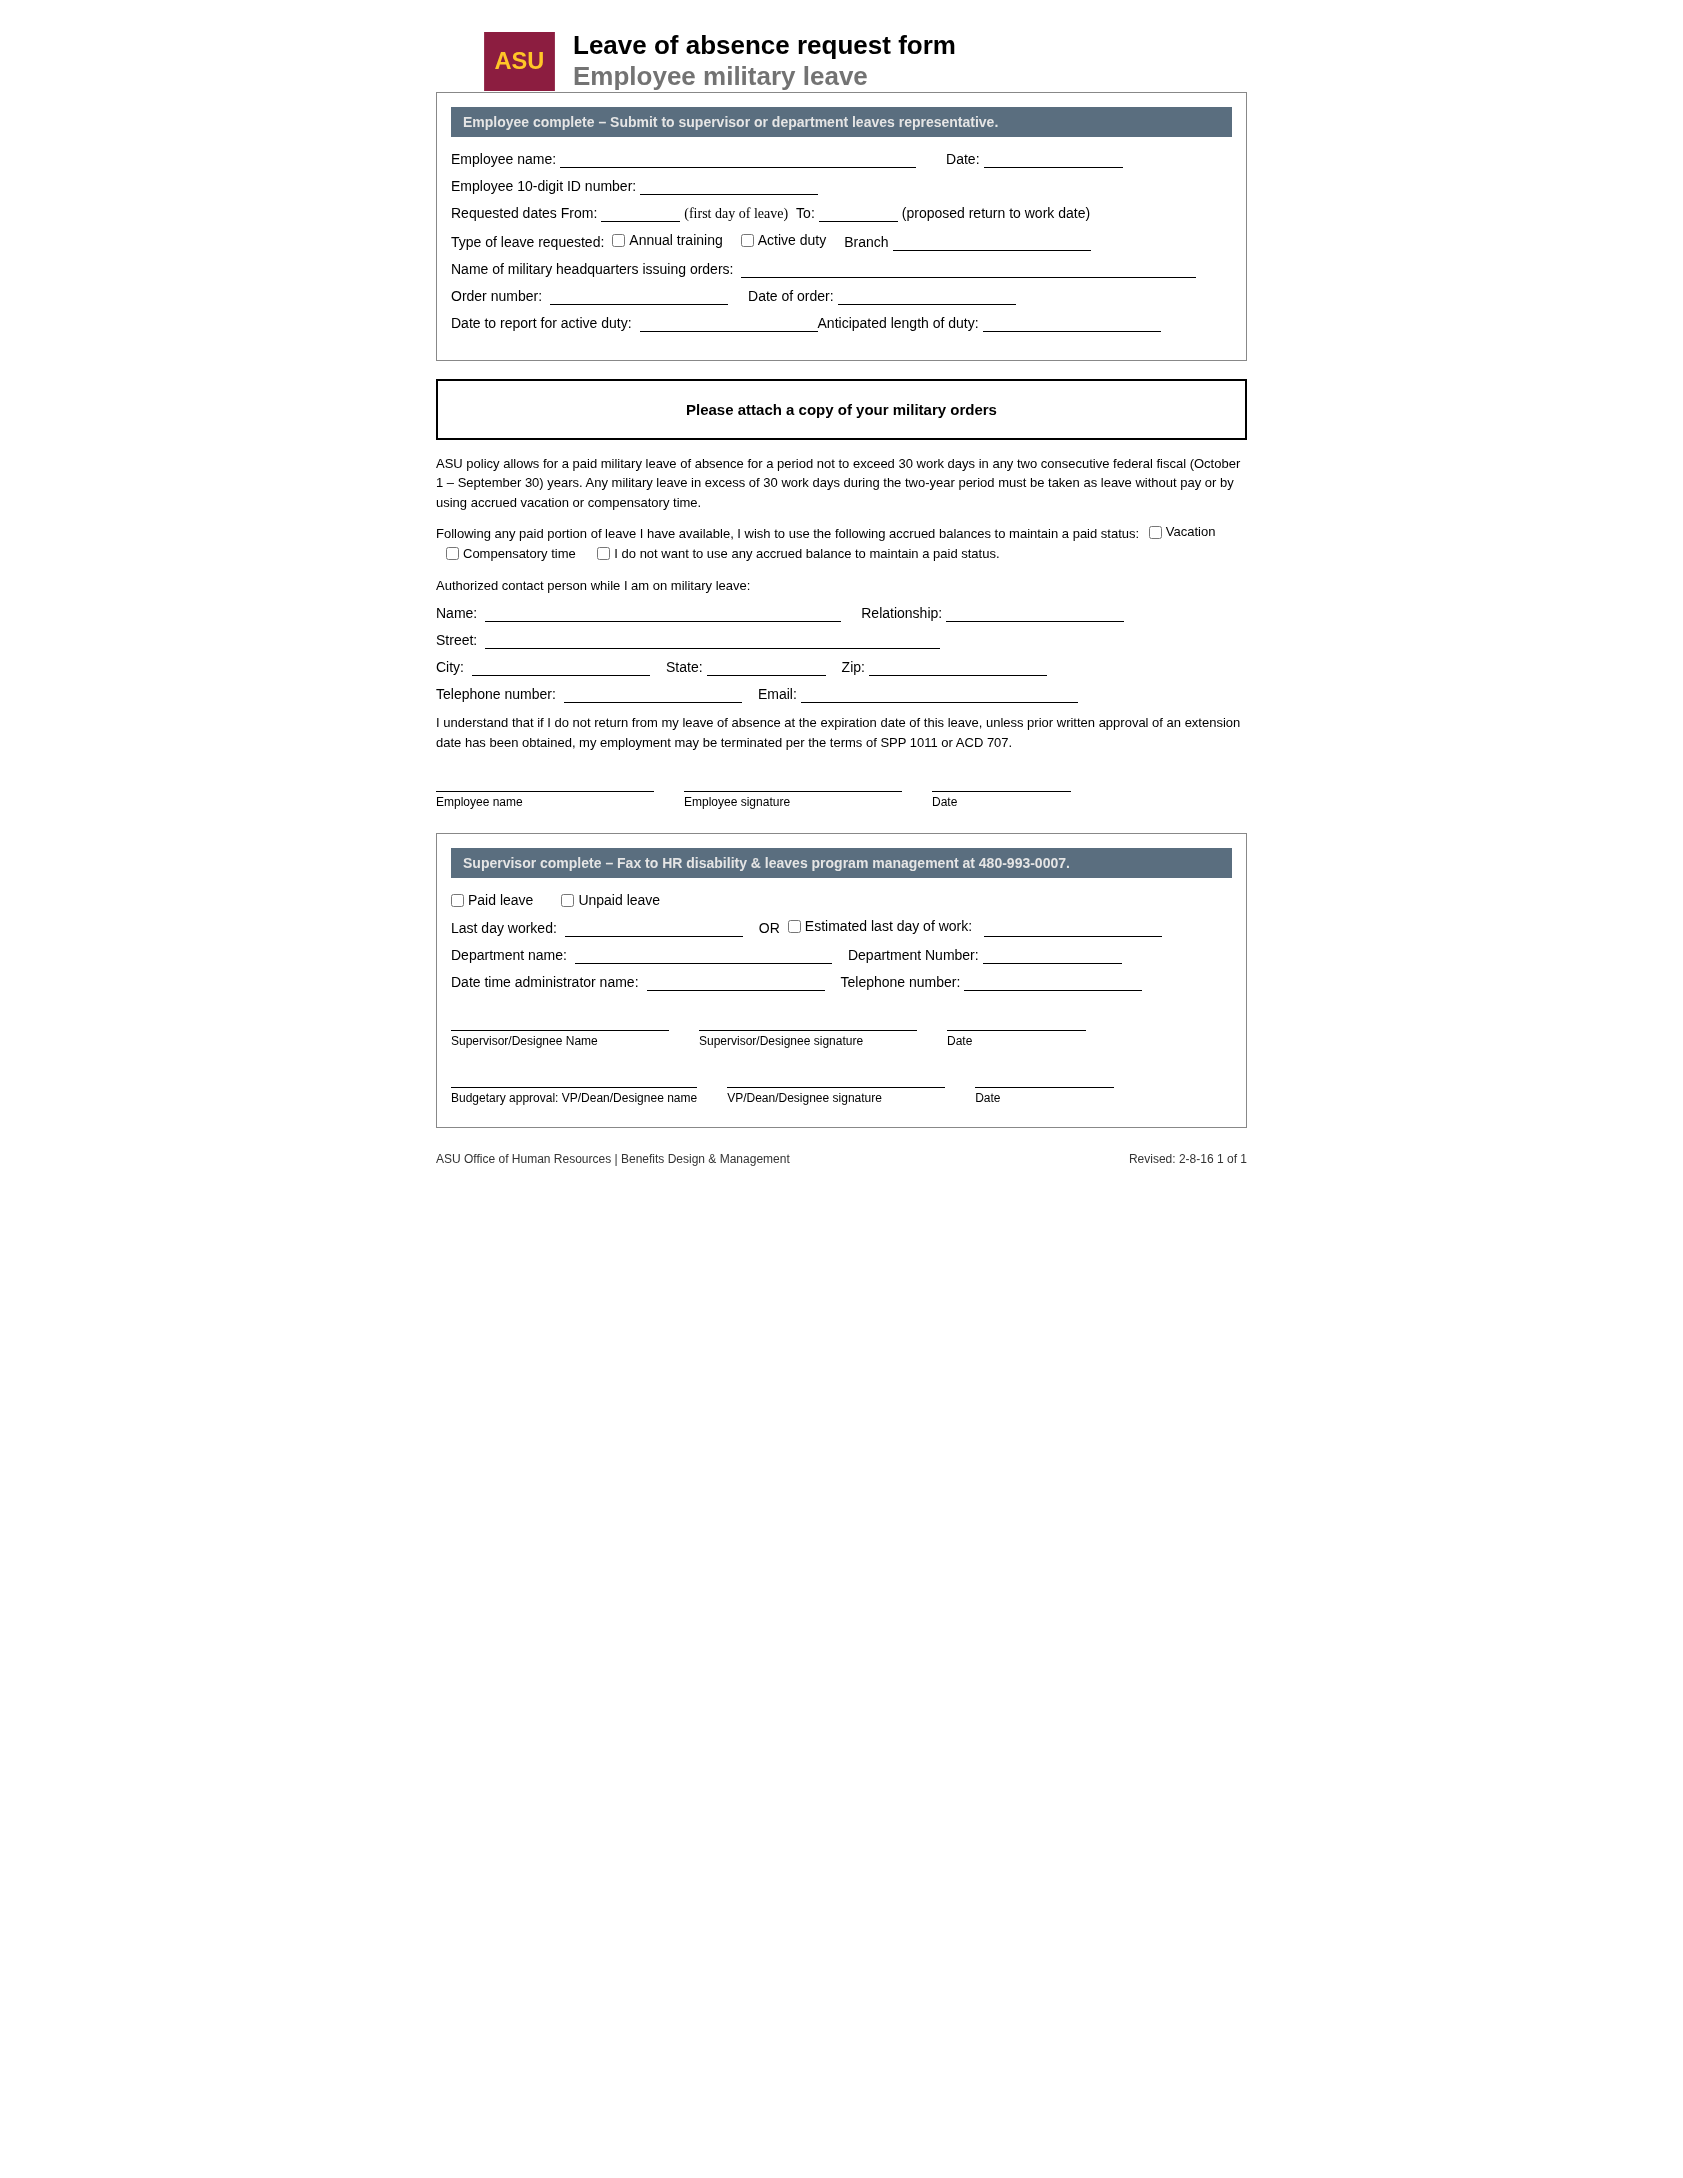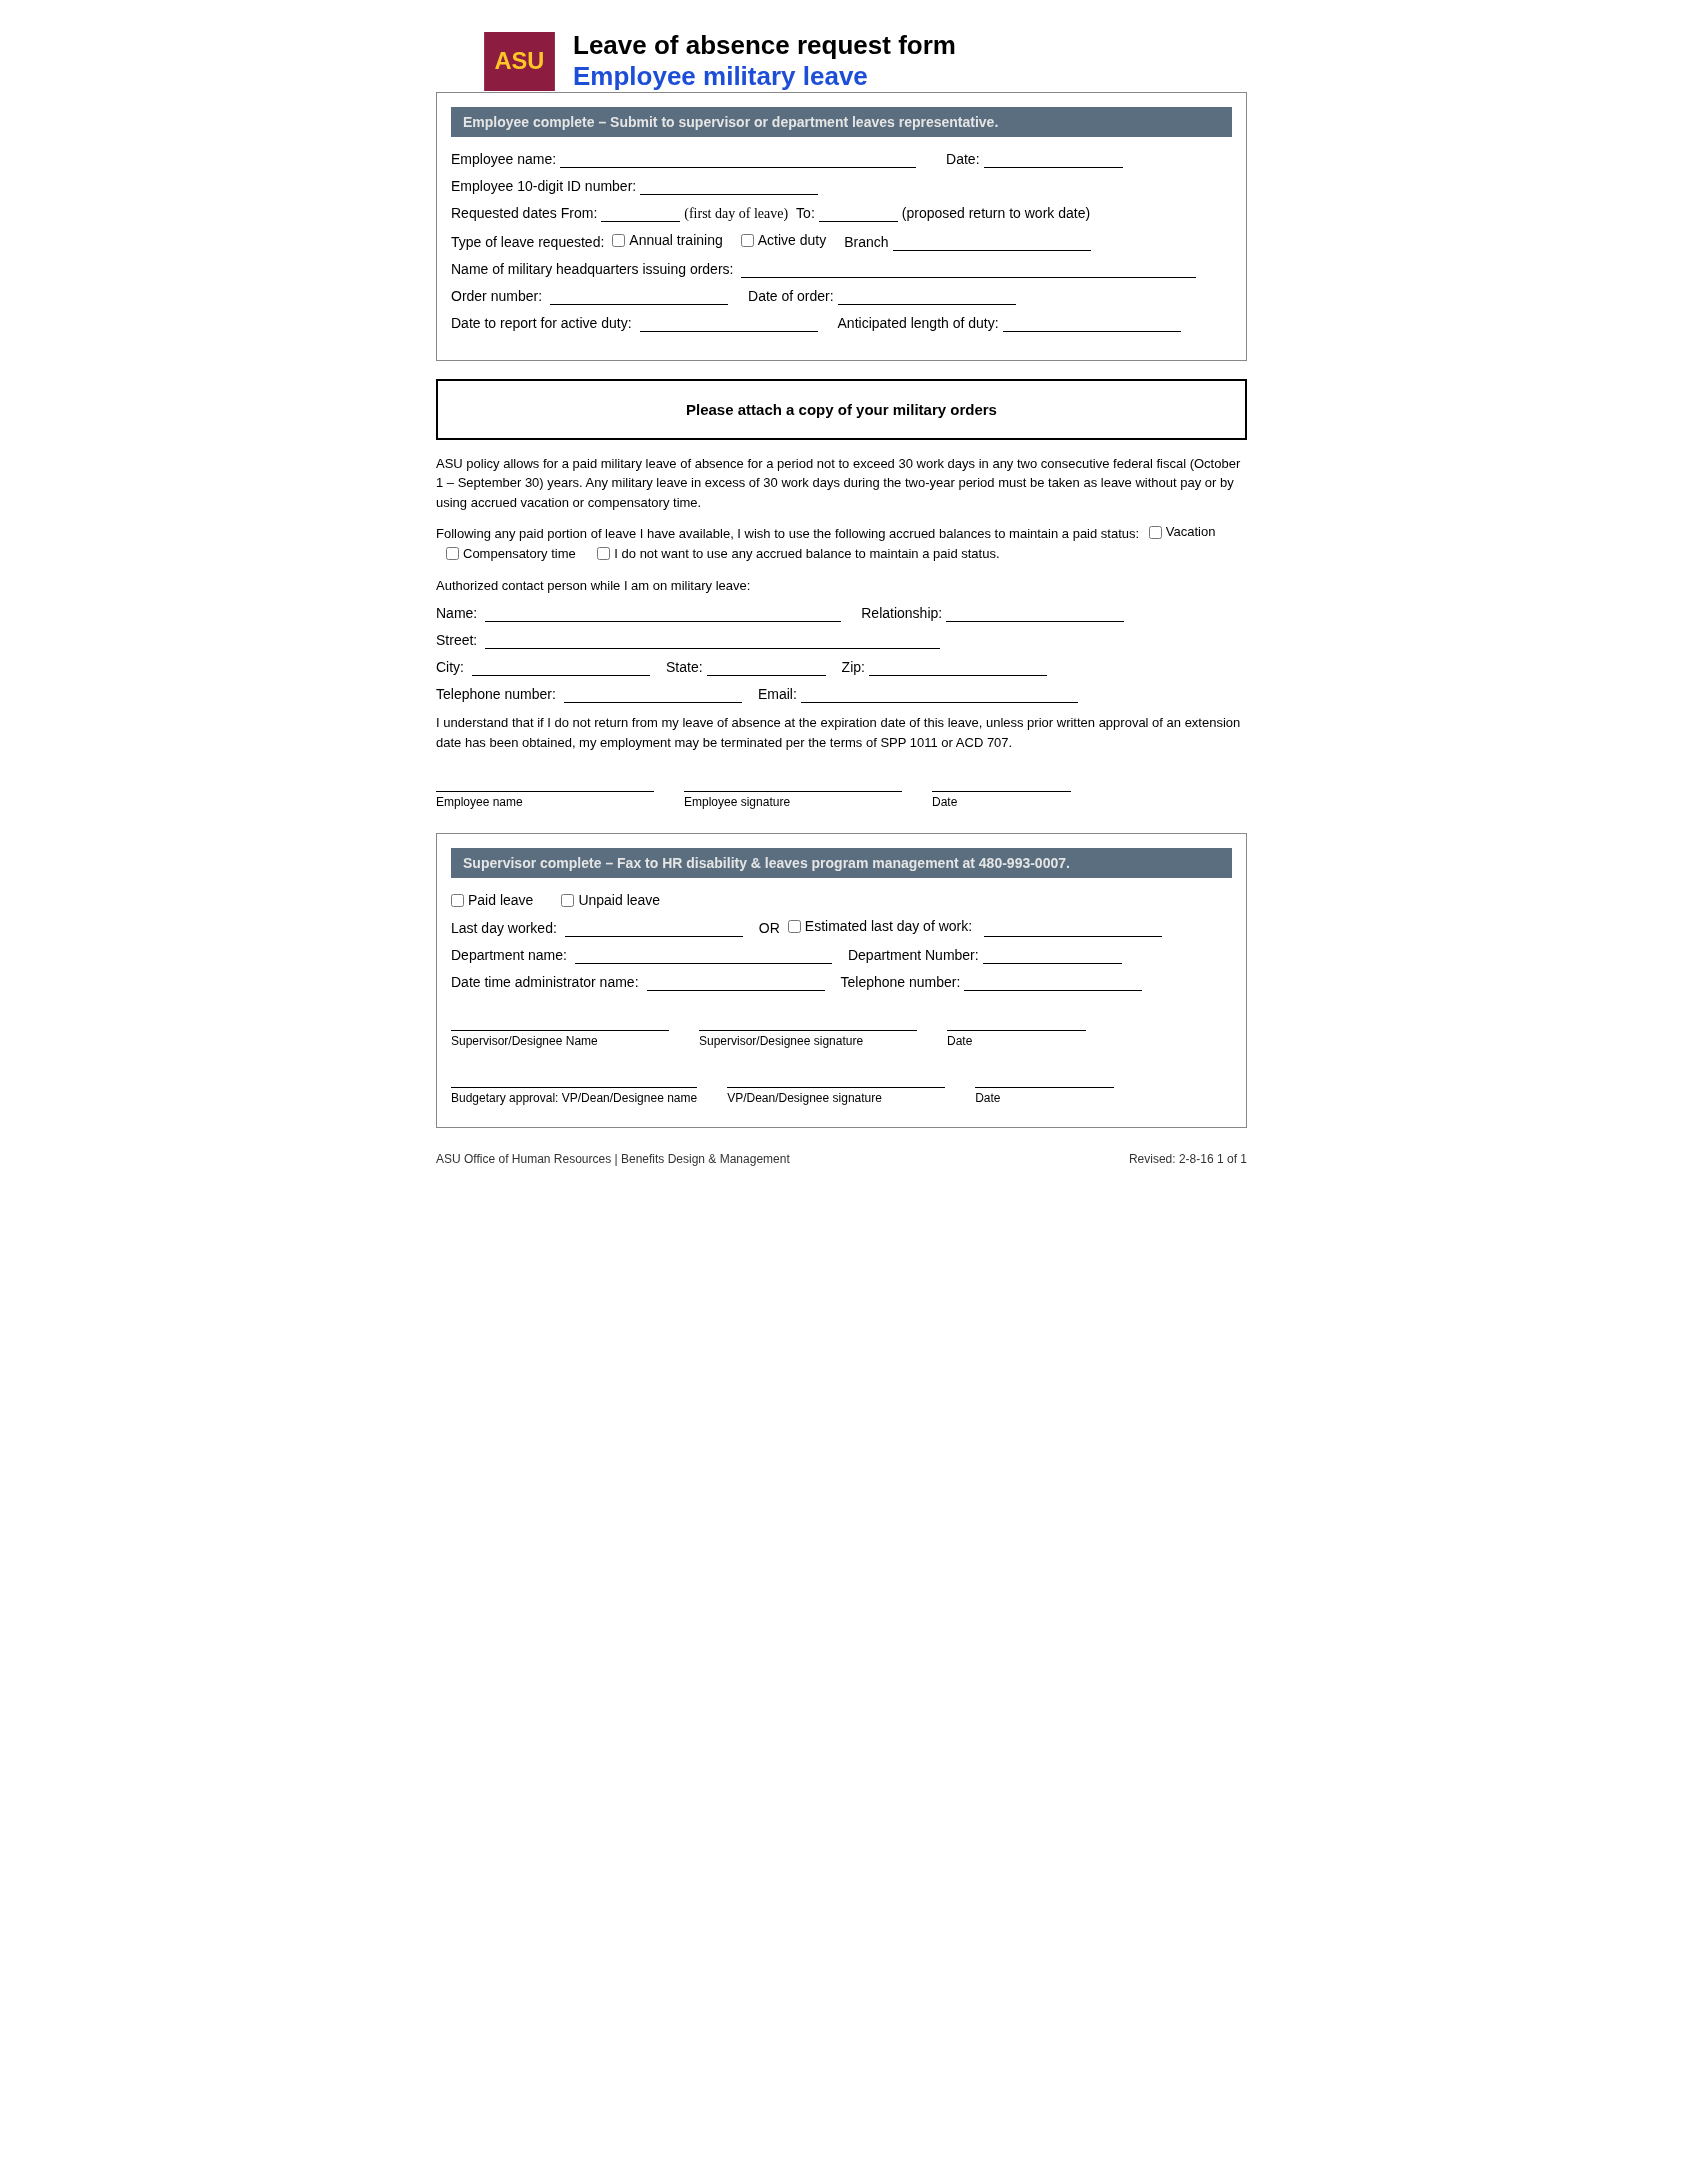--- a/index.html
+++ b/index.html
@@ -25,21 +25,21 @@
     }
     .header-title h1 {
       font-size: 26px;
       font-weight: bold;
       color: #000;
       line-height: 1.2;
     }
     .header-title h2 {
       font-size: 26px;
       font-weight: bold;
-      color: #1d4ed8;
+      color: #737373;
       line-height: 1.2;
     }
     .section-banner {
       background-color: #5a6e7f;
       color: #e5e5e5;
       font-weight: bold;
       font-size: 14px;
       padding: 7px 12px;
       margin-bottom: 14px;
     }
@@ -198,21 +198,21 @@
   <div class="form-row">
     <label>Order number:</label>
     <span class="underline underline-md ml4">&nbsp;</span>
     <span style="margin-left:20px;">Date of order:</span>
     <span class="underline underline-md ml4">&nbsp;</span>
   </div>
 
   <div class="form-row">
     <label>Date to report for active duty:</label>
     <span class="underline underline-md ml4">&nbsp;</span>
-    <span style="margin-left:20px;">Anticipated length of duty:</span>
+    <span style="">Anticipated length of duty:</span>
     <span class="underline underline-md ml4">&nbsp;</span>
   </div>
 </div>
 
 <div class="attach-box">
   <span>Please attach a copy of your military orders</span>
 </div>
 
 <div>
   <p class="policy-text">ASU policy allows for a paid military leave of absence for a period not to exceed 30 work days in any two consecutive federal fiscal (October 1 – September 30) years. Any military leave in excess of 30 work days during the two-year period must be taken as leave without pay or by using accrued vacation or compensatory time.</p>

